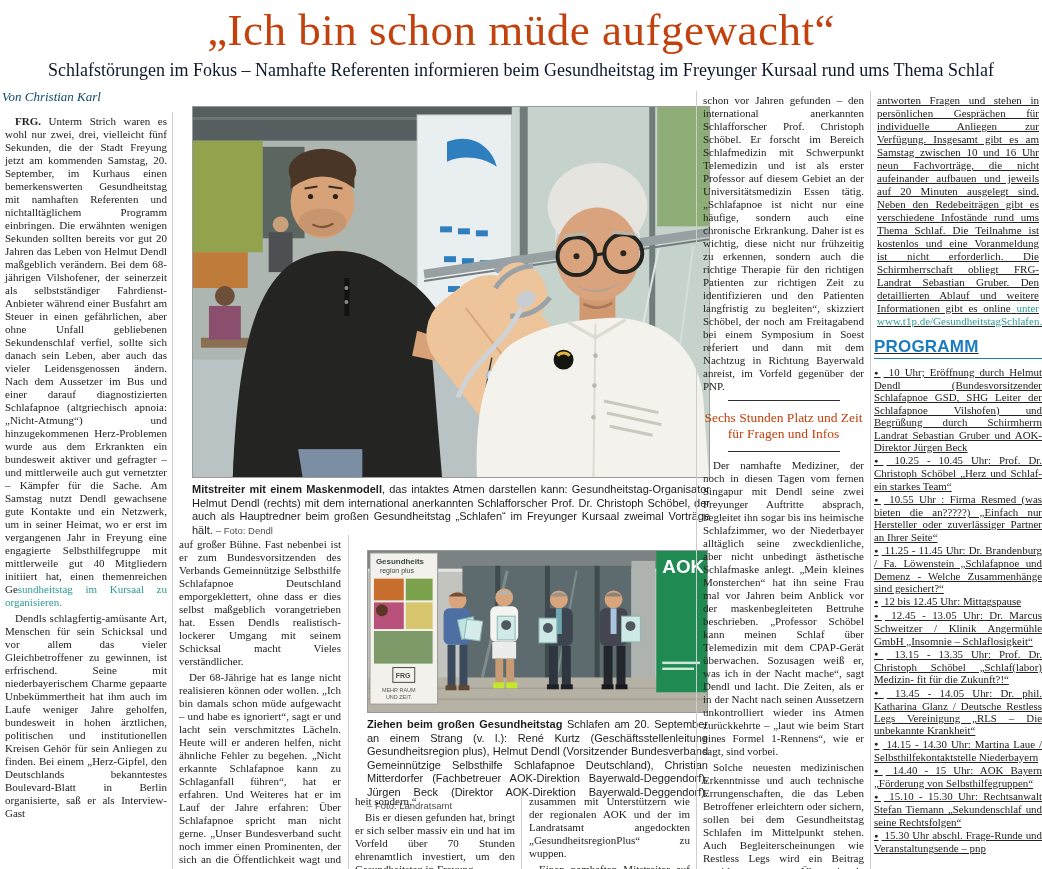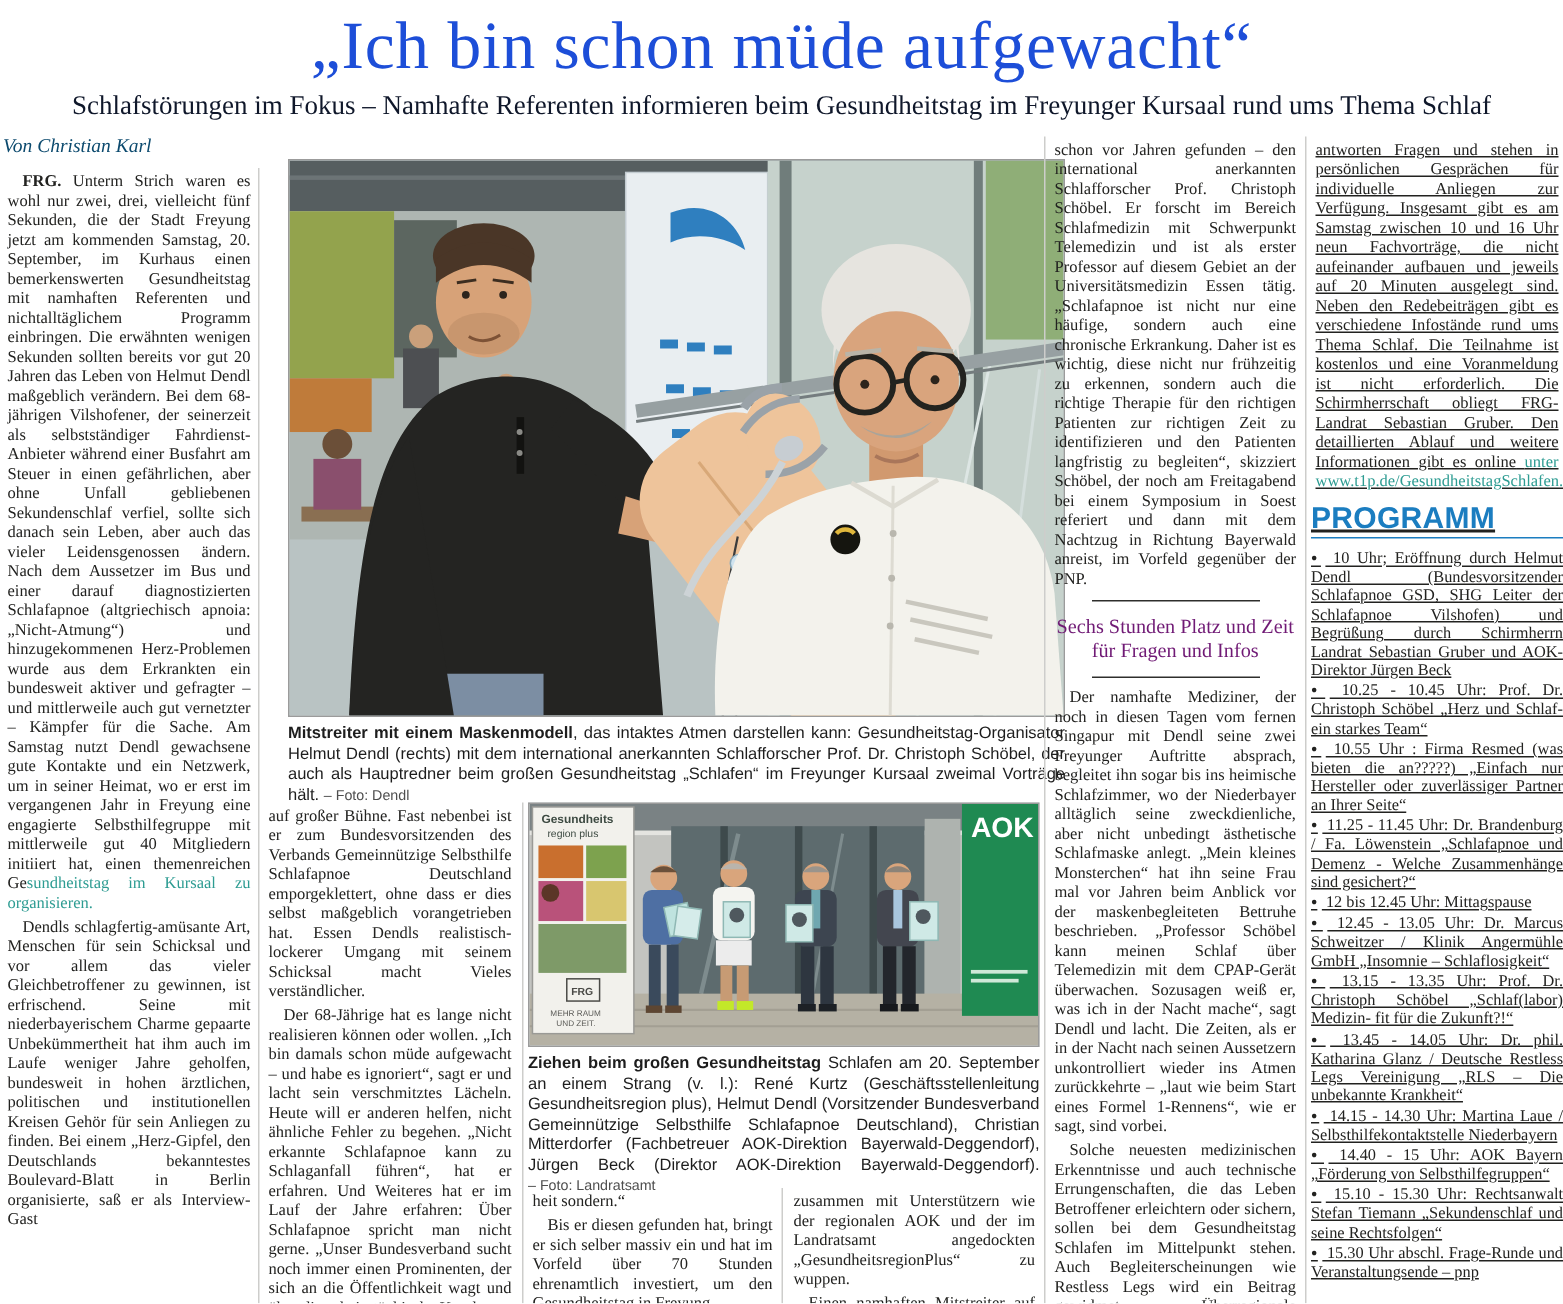--- a/index.html
+++ b/index.html
@@ -1,38 +1,38 @@
 <!DOCTYPE html>
 <html lang="de"><head>
 <meta charset="utf-8">
 <style>
   html,body{margin:0;padding:0;background:#ffffff;}
   .page{position:relative;width:1042px;height:869px;background:#fff;overflow:hidden;
         font-family:"Liberation Serif","DejaVu Serif",serif;color:#1d1d1b;}
   .headline{position:absolute;top:4px;left:0;width:100%;margin:0;text-align:center;
-            font-size:45px;font-weight:normal;color:#1d4ed8;letter-spacing:.5px;}
+            font-size:45px;font-weight:normal;color:#c2410c;letter-spacing:.5px;}
   .subheadline{position:absolute;top:60px;left:0;width:100%;margin:0;text-align:center;
             font-size:18px;font-weight:normal;color:#3b474b;}
   .byline{position:absolute;top:89px;left:2px;font-style:italic;font-size:13px;color:#0c4a6e;}
   .col{position:absolute;overflow:hidden;text-align:justify;font-size:11px;line-height:13px;color:#222220;}
   .col p{margin:3px;}
   .col p.indent{text-indent:10px;}
   .lead{font-weight:bold;}
   .teal{color:var(--teal,#2d9c92);}
   .xhead{margin:6px 0 7px;text-align:center;}
-  .xtext{font-size:13.5px;line-height:16px;color:#701a75;padding:2px 0;}
+  .xtext{font-size:13.5px;line-height:16px;color:#c2410c;padding:2px 0;}
   .xrule{width:112px;border-top:1px solid #2e2e2c;margin:7px auto;}
   .photo{position:absolute;}
   .photo svg{display:block;border:1px solid #9b9b9b;box-sizing:border-box;background:#cfd5d5;}
   .caption{font-family:"Liberation Sans","DejaVu Sans",sans-serif;font-size:11px;line-height:13.5px;
            text-align:justify;margin-top:5px;color:#1d1d1d;}
   .caption .cap-bold{font-weight:bold;}
   .credit{font-size:9.5px;color:#4e4e4e;white-space:nowrap;}
   .program-title{font-family:"Liberation Sans","DejaVu Sans",sans-serif;font-weight:bold;
-                 font-size:20px;color:var(--blue,#1b7dc0);margin:12px 0 0;letter-spacing:.2px;}
+                 font-size:17px;color:var(--blue,#1b7dc0);margin:12px 0 0;letter-spacing:.2px;}
   .program-rule{border:0;border-top:1px solid var(--blue,#1b7dc0);margin:5px 0 7px;}
   .program-list{list-style:none;margin:0;padding:0;font-size:10.9px;line-height:12.4px;text-align:justify;}
   .program-list li{margin:0 0 1px;}
   .bullet{font-size:7px;vertical-align:1.5px;margin-right:3px;}
   .vrule{position:absolute;width:1px;background:#cdcdcb;}
   svg text{font-family:"Liberation Sans","DejaVu Sans",sans-serif;}
 </style>
 </head>
 <body>
 
@@ -144,21 +144,21 @@
       <path d="M392,198 Q406,206 421,197" stroke="#a9765a" stroke-width="2.5" fill="none"></path>
     </svg>
     <figcaption class="caption"><b class="cap-bold">Mitstreiter mit einem Maskenmodell</b><span>, das intaktes Atmen darstellen kann: Gesundheitstag-Organisator Helmut Dendl (rechts) mit dem international anerkannten Schlafforscher Prof. Dr. Christoph Schöbel, der auch als Hauptredner beim großen Gesundheitstag „Schlafen“ im Freyunger Kursaal zweimal Vorträge hält.</span> <span class="credit">– Foto: Dendl</span></figcaption>
   </figure>
 
   <div class="col" style="left:176px;top:535px;width:168px;height:334px;">
     <p>auf großer Bühne. Fast nebenbei ist er zum Bundesvorsitzenden des Verbands Gemeinnützige Selbsthilfe Schlafapnoe Deutschland emporgeklettert, ohne dass er dies selbst maßgeblich vorangetrieben hat. Essen Dendls realistisch-lockerer Umgang mit seinem Schicksal macht Vieles verständlicher.</p>
     <p class="indent">Der 68-Jährige hat es lange nicht realisieren können oder wollen. „Ich bin damals schon müde aufgewacht – und habe es ignoriert“, sagt er und lacht sein verschmitztes Lächeln. Heute will er anderen helfen, nicht ähnliche Fehler zu begehen. „Nicht erkannte Schlafapnoe kann zu Schlaganfall führen“, hat er erfahren. Und Weiteres hat er im Lauf der Jahre erfahren: Über Schlafapnoe spricht man nicht gerne. „Unser Bundesverband sucht noch immer einen Prominenten, der sich an die Öffentlichkeit wagt und über diese heimtückische Krank-</p>
   </div>
 
-  <figure class="photo" style="left:352px;top:535px;width:341px;margin:0;">
+  <figure class="photo" style="left:352px;top:535px;width:341px;margin:15px;">
     <svg width="341" height="163" viewBox="0 0 341 163" preserveAspectRatio="none">
       <rect x="0" y="0" width="341" height="163" fill="#c3c4c0"></rect>
       <rect x="0" y="0" width="341" height="18" fill="#7a8284"></rect>
       <rect x="0" y="18" width="341" height="3" fill="#e4e4e0"></rect>
       <rect x="95" y="15" width="170" height="116" fill="#5d6b6e"></rect>
       <rect x="128" y="15" width="5" height="116" fill="#3e4a4c"></rect>
       <rect x="178" y="15" width="5" height="116" fill="#3e4a4c"></rect>
       <rect x="228" y="15" width="5" height="116" fill="#3e4a4c"></rect>
       <path d="M140,20 L115,128" stroke="#7e8c8e" stroke-width="3"></path>
       <path d="M210,20 L190,128" stroke="#7e8c8e" stroke-width="2"></path>

